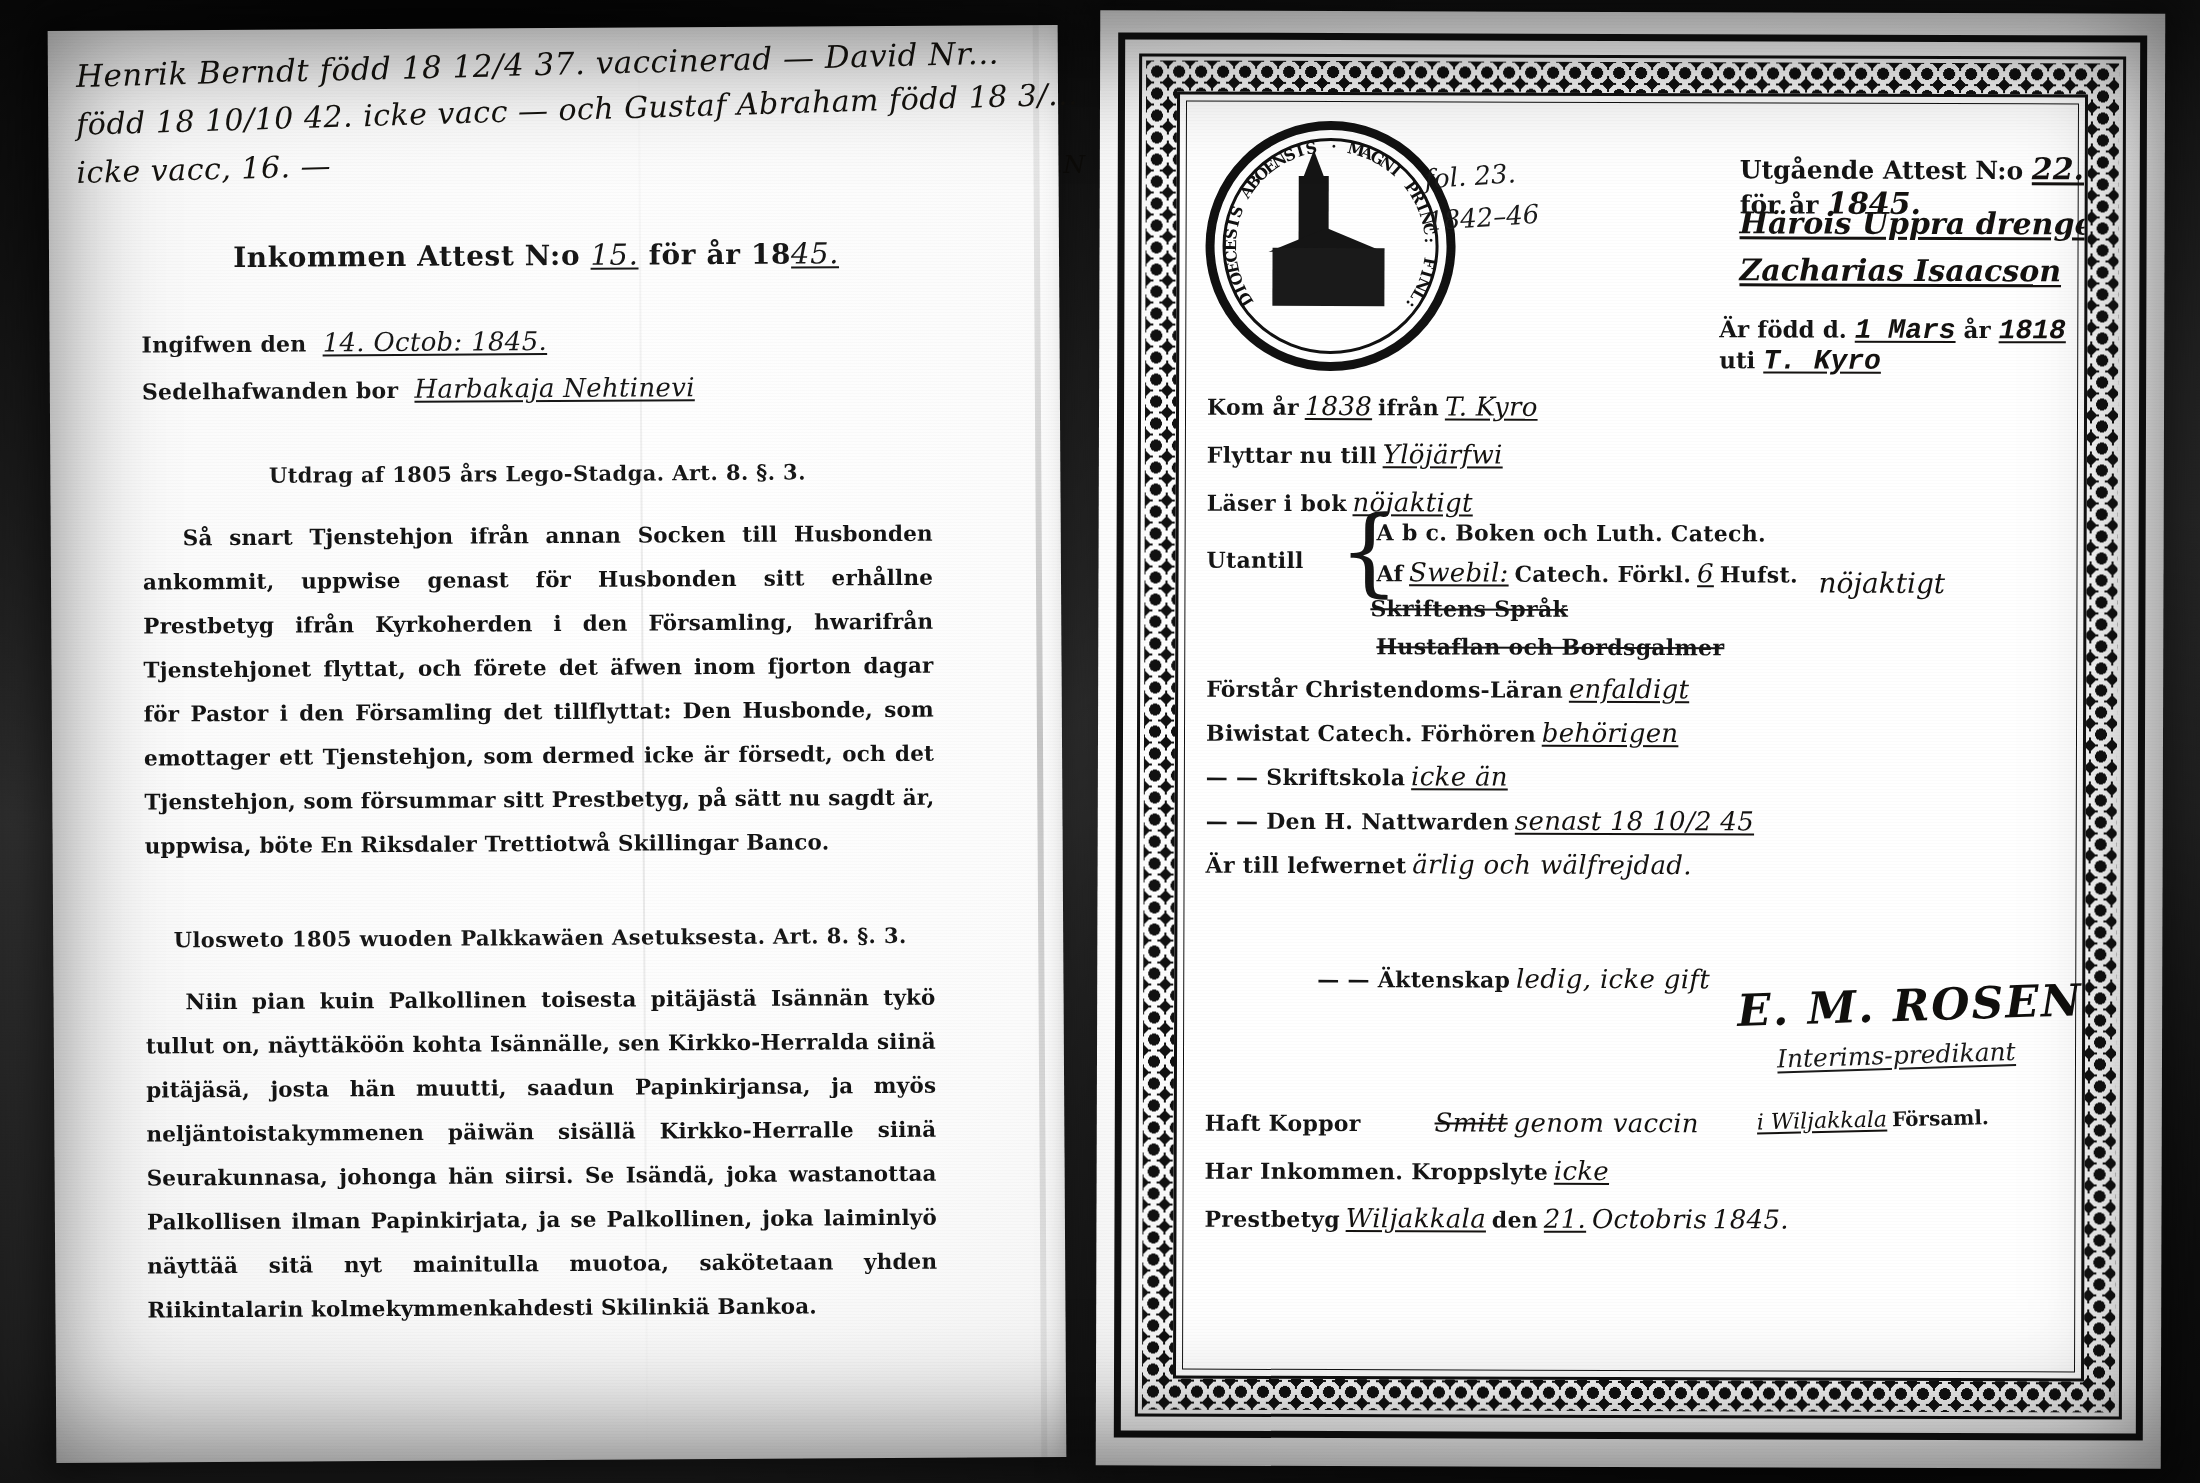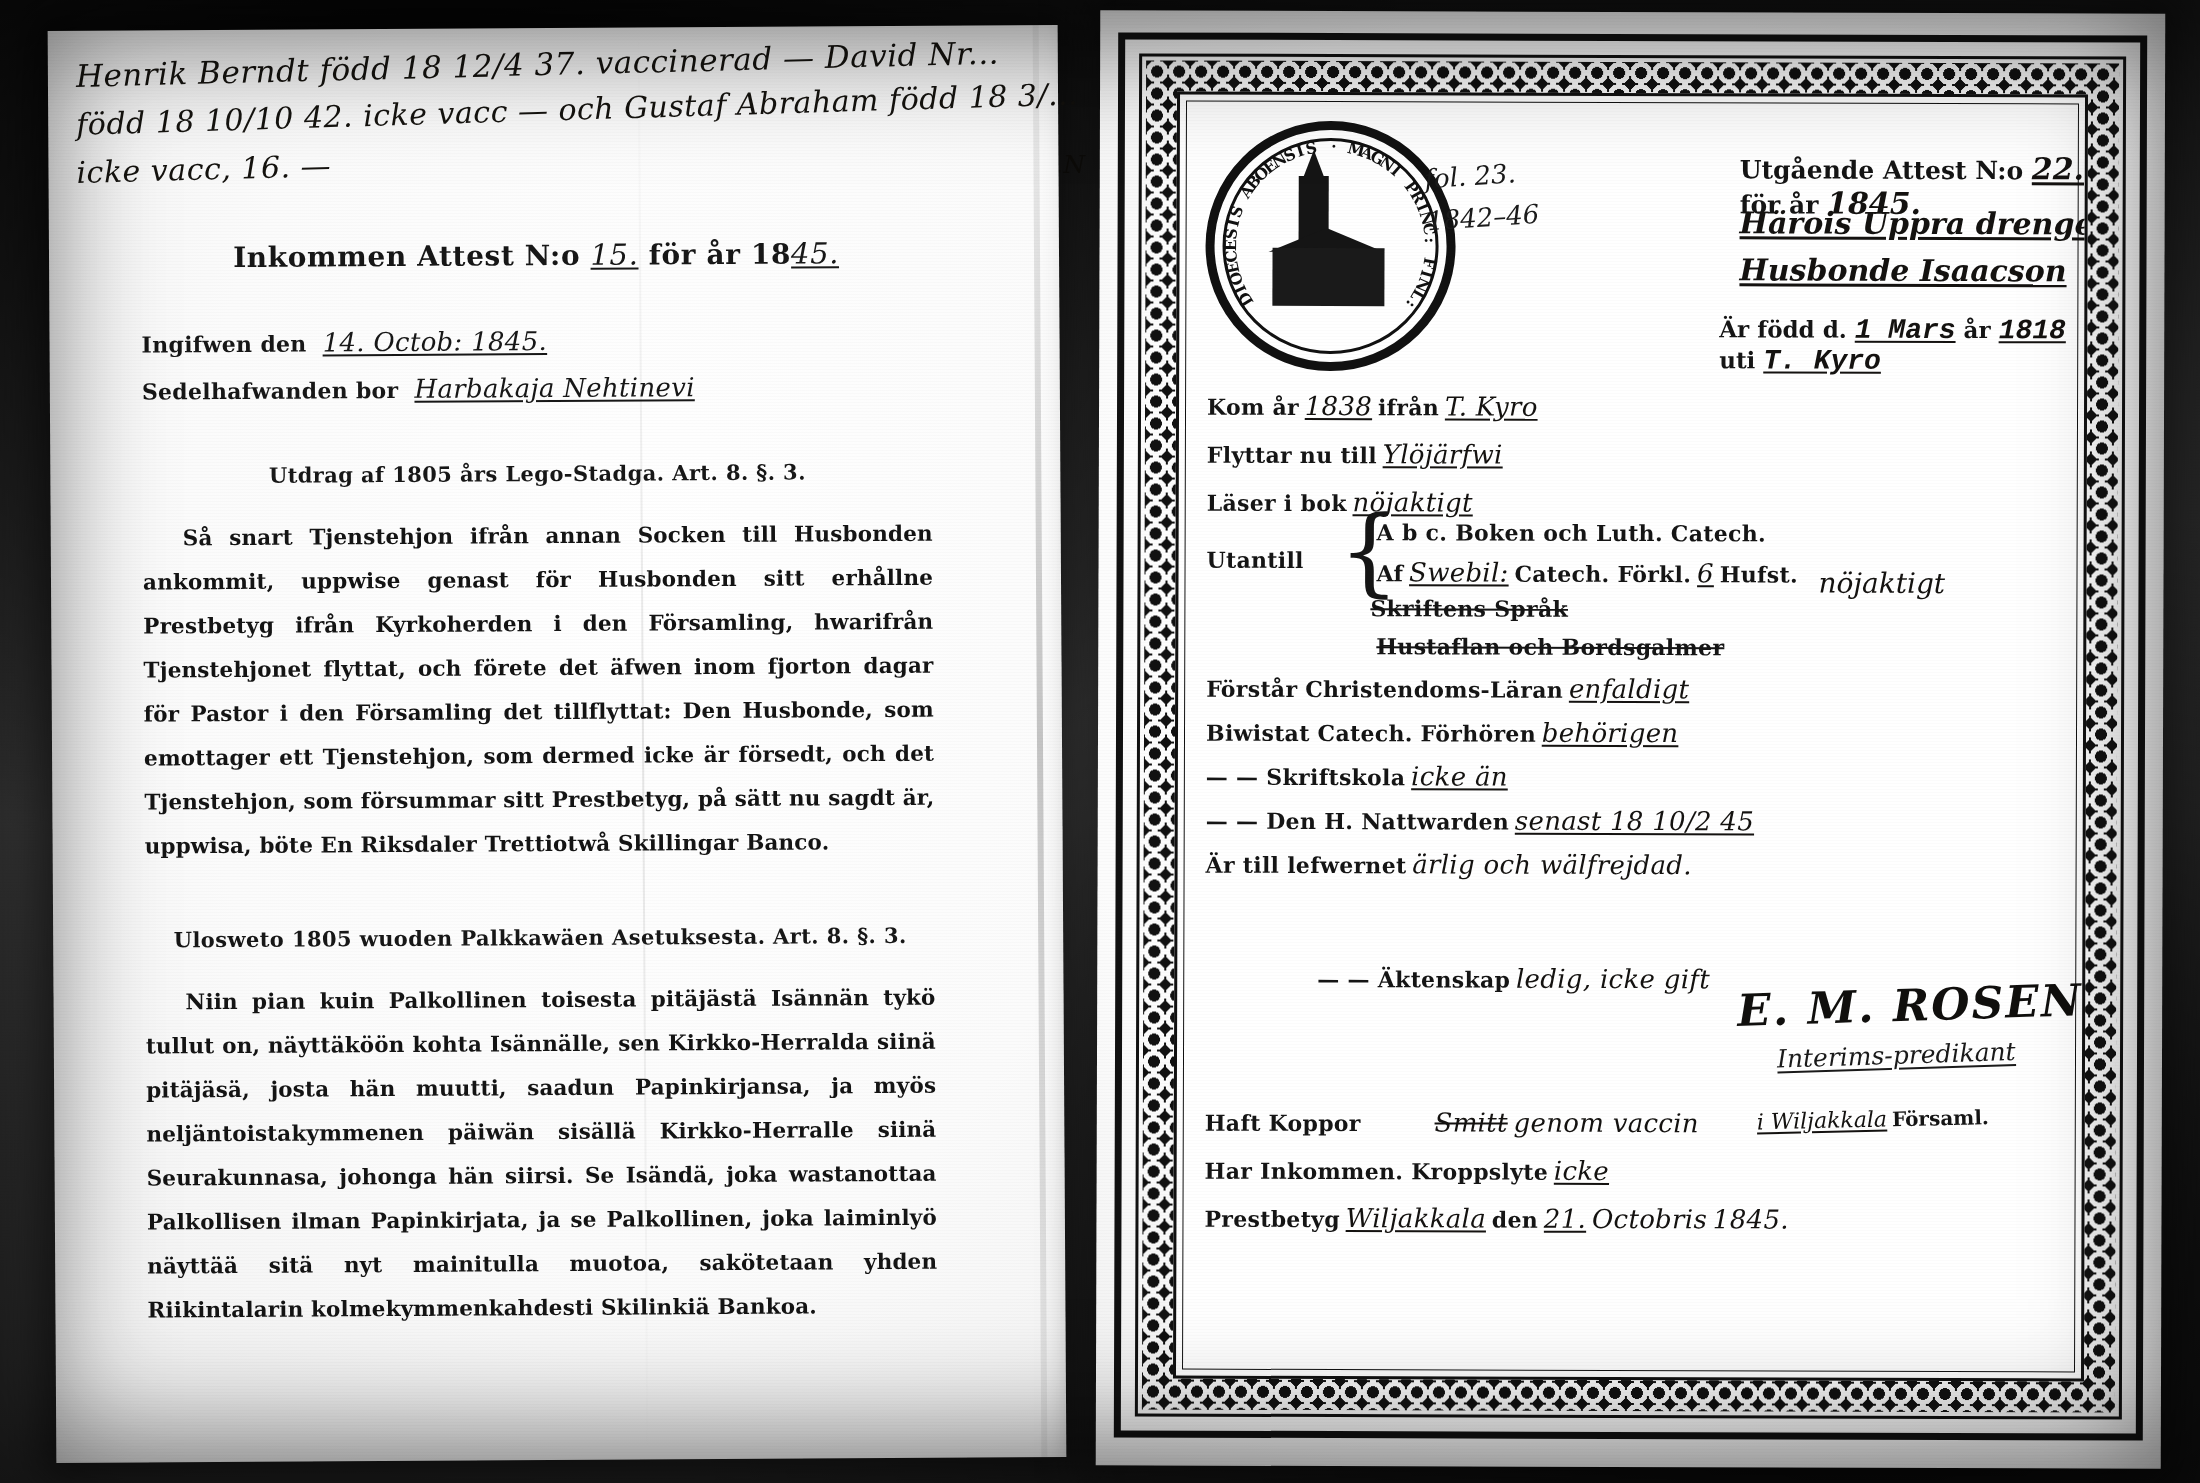--- a/index.html
+++ b/index.html
@@ -495,21 +495,21 @@
 
         <div id="hdr-attest" class="cert-lbl">
           <span>Utgående Attest N:o</span>
           <span class="cert-val">22.</span>
           <span>för år</span>
           <span class="cert-val nl">1845.</span>
         </div>
 
         <div id="name-block">
           <span class="cert-val">Härois Uppra drengen</span>
-          <span class="cert-val">Husbonde Isaacson</span>
+          <span class="cert-val">Zacharias Isaacson</span>
         </div>
 
         <div id="born-line" class="cert-lbl">
           <span>Är född d.</span>
           <span class="cert-val">1 Mars</span>
           <span>år</span>
           <span class="cert-val">1818</span>
           <span>uti</span>
           <span class="cert-val">T. Kyro</span>
         </div>

